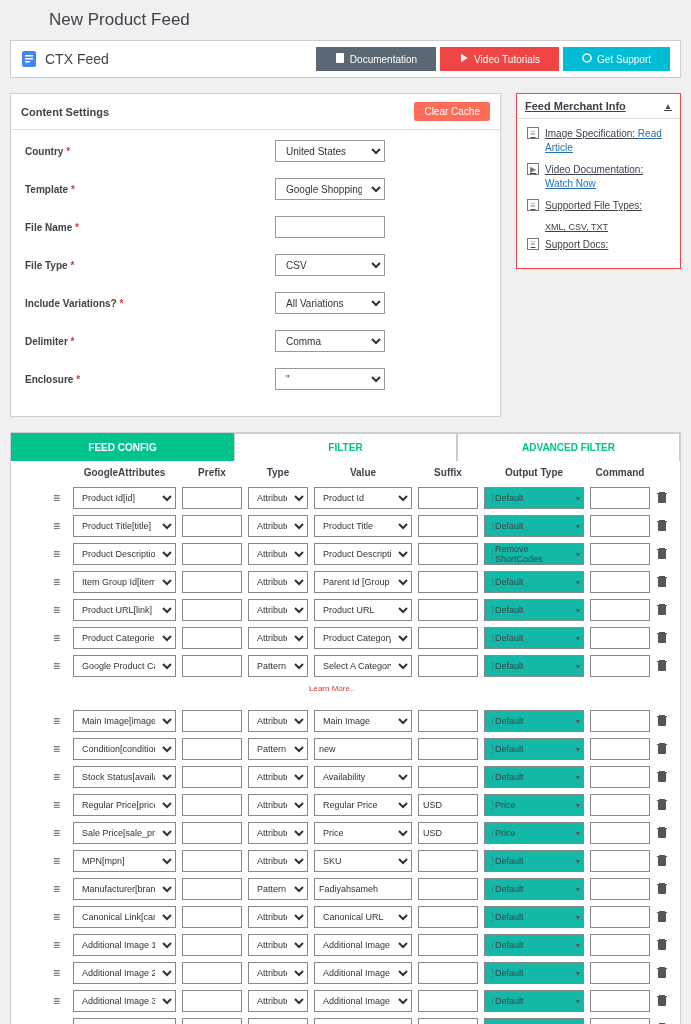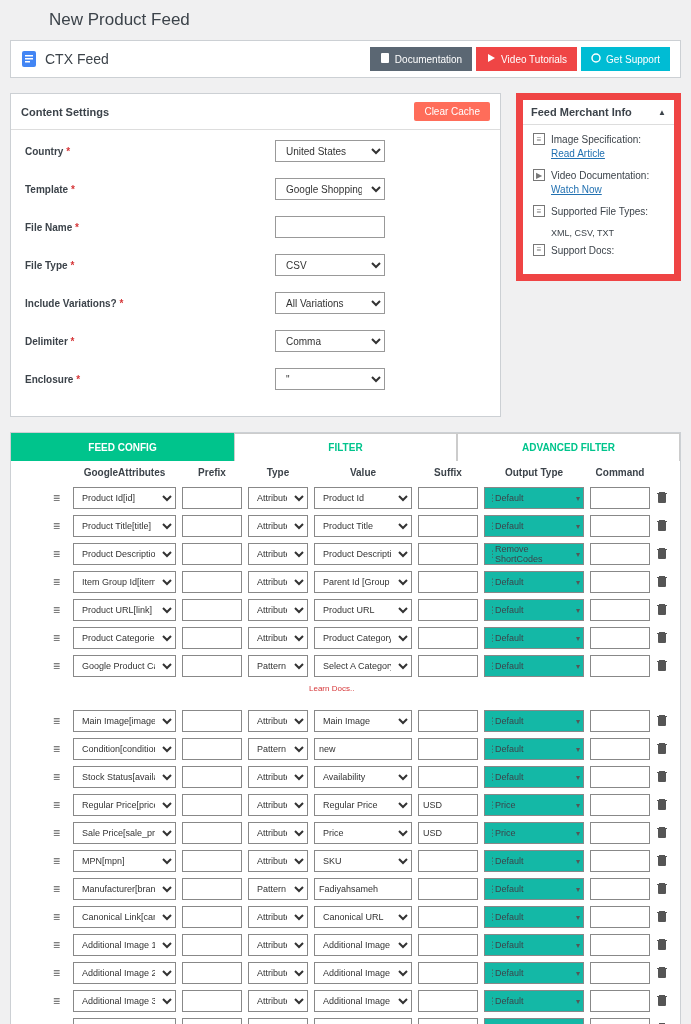--- a/index.html
+++ b/index.html
@@ -1,38 +1,38 @@
 <!DOCTYPE html>
 <html><head>
 <meta charset="utf-8">
 <style>
 * { box-sizing: border-box; margin: 0; padding: 0; font-family: -apple-system, BlinkMacSystemFont, "Segoe UI", Arial, sans-serif; }
 body { background: #f0f0f1; padding: 10px; font-size: 11px; color: #3c434a; }
 .page-title { font-size: 17px; color: #3c434a; font-weight: 400; margin-bottom: 10px; margin-left: 39px; }
 .header-bar { background: #fff; border: 1px solid #ccd0d4; display: flex; align-items: center; padding: 6px 10px; margin-bottom: 15px; }
 .header-icon { width: 16px; height: 20px; margin-right: 8px; display: flex; align-items: center; }
 .header-title { font-size: 14px; color: #3c434a; flex: 1; }
-.hbtn { padding: 6px 10px; font-size: 10px; color: #fff; margin-left: 4px; display: flex; align-items: center; gap: 5px; border: none; cursor: pointer; }
+.hbtn { padding: 6px 19px; font-size: 10px; color: #fff; margin-left: 4px; display: flex; align-items: center; gap: 5px; border: none; cursor: pointer; }
 .hbtn-doc { background: #5b6773; }
 .hbtn-vid { background: #ef4545; }
 .hbtn-sup { background: #00bcd4; }
 .main-layout { display: flex; gap: 15px; }
 .left-col { flex: 1; }
 .right-col { width: 165px; }
 .panel { background: #fff; border: 1px solid #ccd0d4; margin-bottom: 15px; }
 .panel-header { padding: 8px 10px; display: flex; align-items: center; border-bottom: 1px solid #ddd; }
 .panel-title { font-size: 11px; font-weight: 600; flex: 1; }
 .btn-cache { background: #ff6d5a; color: #fff; border: none; padding: 4px 10px; font-size: 10px; cursor: pointer; border-radius: 2px; }
 .panel-body { padding: 10px 14px; }
 .form-row { display: flex; align-items: center; margin-bottom: 16px; font-size: 10px; }
 .form-label { width: 250px; font-weight: 600; }
 .form-label .req { color: #d63638; }
 select, input[type=text] { border: 1px solid #999; padding: 4px 6px; font-size: 10px; height: 22px; background: #fff; color: #333; }
 .w110 { width: 110px; }
-.sidebar-panel { background: #fff; border: 7px solid #ef4444; }
+.sidebar-panel { background: #fff; border: 1px solid #ef4444; text-decoration: underline; }
 .sidebar-header { padding: 6px 8px; border-bottom: 1px solid #ddd; font-weight: 600; font-size: 11px; display: flex; justify-content: space-between; align-items: center; }
 .sidebar-body { padding: 8px 10px; font-size: 10px; }
 .info-row { display: flex; align-items: flex-start; gap: 6px; margin-bottom: 8px; }
 .info-icon { flex-shrink: 0; width: 12px; height: 12px; display: flex; align-items: center; justify-content: center; border: 1px solid #777; font-size: 8px; color: #777; }
 .info-text { color: #3c434a; line-height: 1.4; }
 .link { color: #2271b1; text-decoration: underline; cursor: pointer; }
 .indent { margin-left: 18px; margin-bottom: 3px; line-height: 1.5; font-size: 9px; }
 .tabs-container { background: #fff; border: 1px solid #ccd0d4; }
 .tabs-row { display: flex; }
 .tab { flex: 1; text-align: center; padding: 8px 0; font-size: 10px; font-weight: 600; border: 1px solid #ccc; border-bottom: none; cursor: pointer; }
@@ -283,21 +283,21 @@
           <div class="col-value"><select class="cell"><option>Select A Category</option></select></div>
           <div class="col-suffix"><input type="text" class="cell" value="" style=""></div>
           <div class="col-output">
             <div class="output-sel">Default</div>
           </div>
           <div class="col-cmd"><input type="text" class="cell" value="" style=""></div>
           <div class="col-del del-btn"><svg width="12" height="14">
               <path d="M2 4h8v8a1 1 0 0 1-1 1H3a1 1 0 0 1-1-1V4zm1-2h6v1H3V2zm-2 1h10v1H1V3z" fill="#555"></path>
             </svg></div>
         </div>
-        <div class="learn-more">Learn Docs..</div>
+        <div class="learn-more">Learn More..</div>
         <div style="height: 8px;"></div>
         <div class="trow">
           <div class="col-drag drag-handle">≡</div>
           <div class="col-attr"><select class="cell"><option>Main Image[image_link]</option></select></div>
           <div class="col-prefix"><input type="text" class="cell" value="" style=""></div>
           <div class="col-type"><select class="cell"><option>Attribute</option></select></div>
           <div class="col-value"><select class="cell"><option>Main Image</option></select></div>
           <div class="col-suffix"><input type="text" class="cell" value="" style=""></div>
           <div class="col-output">
             <div class="output-sel">Default</div>

